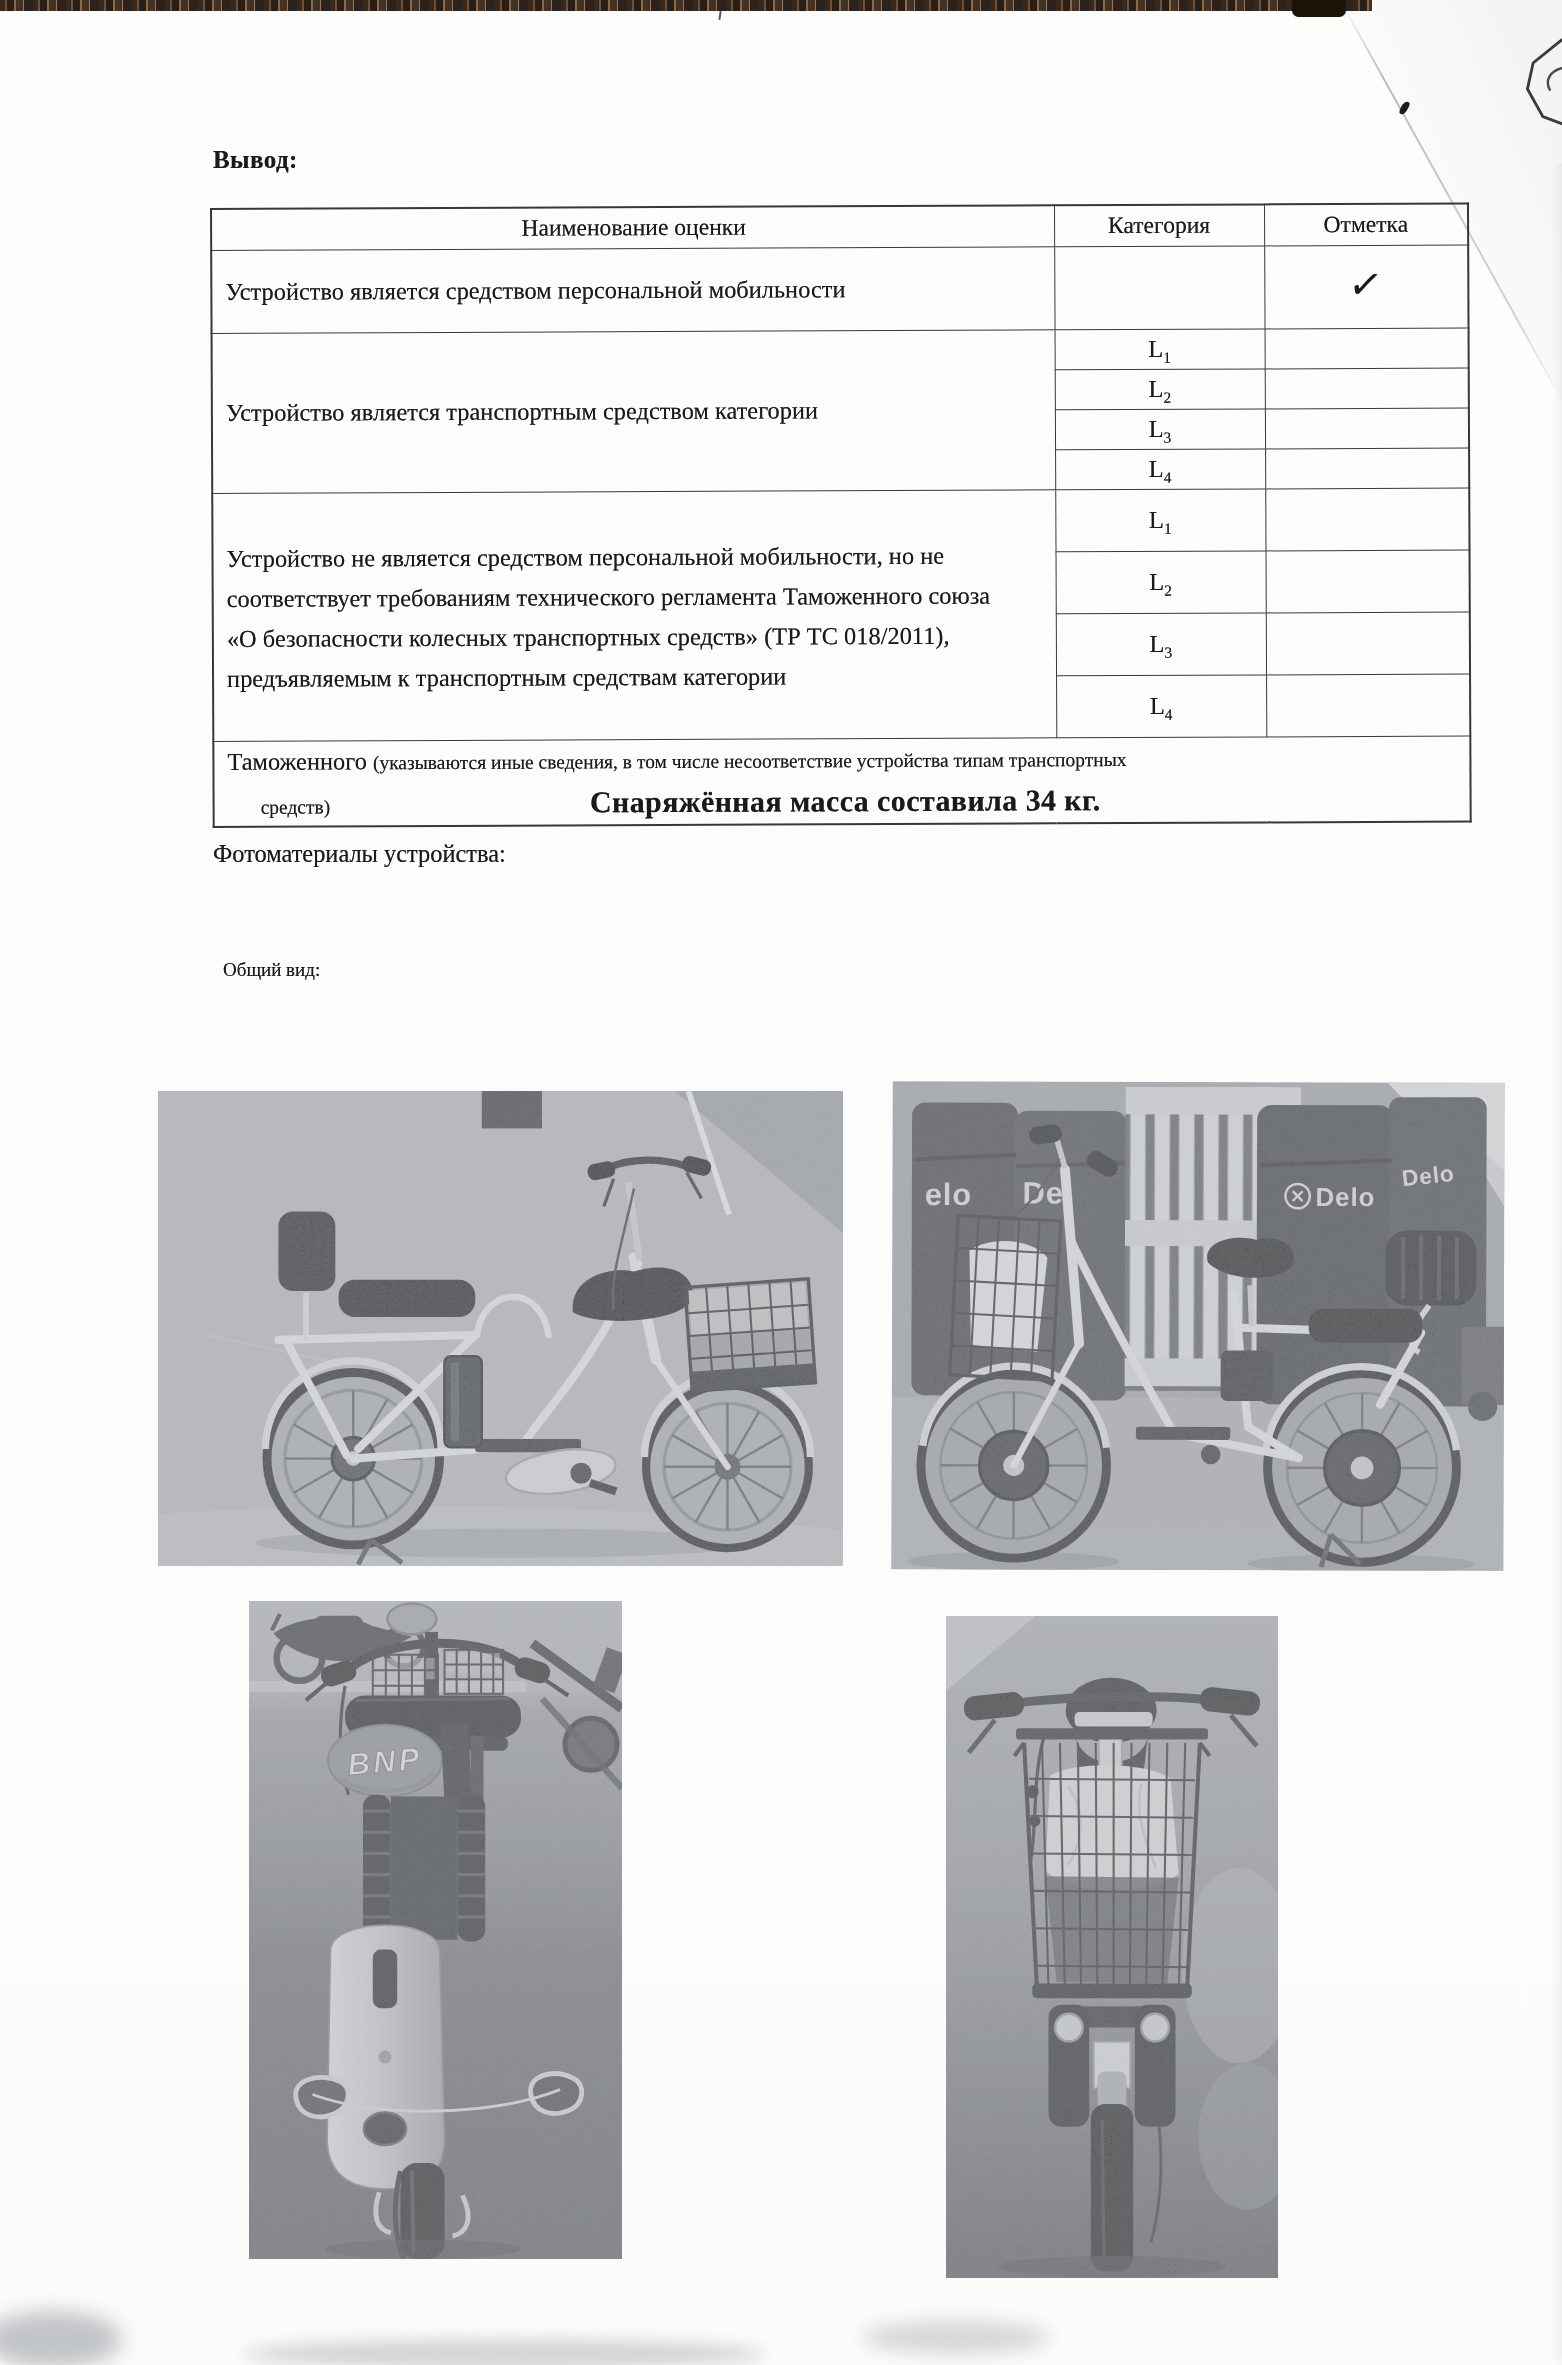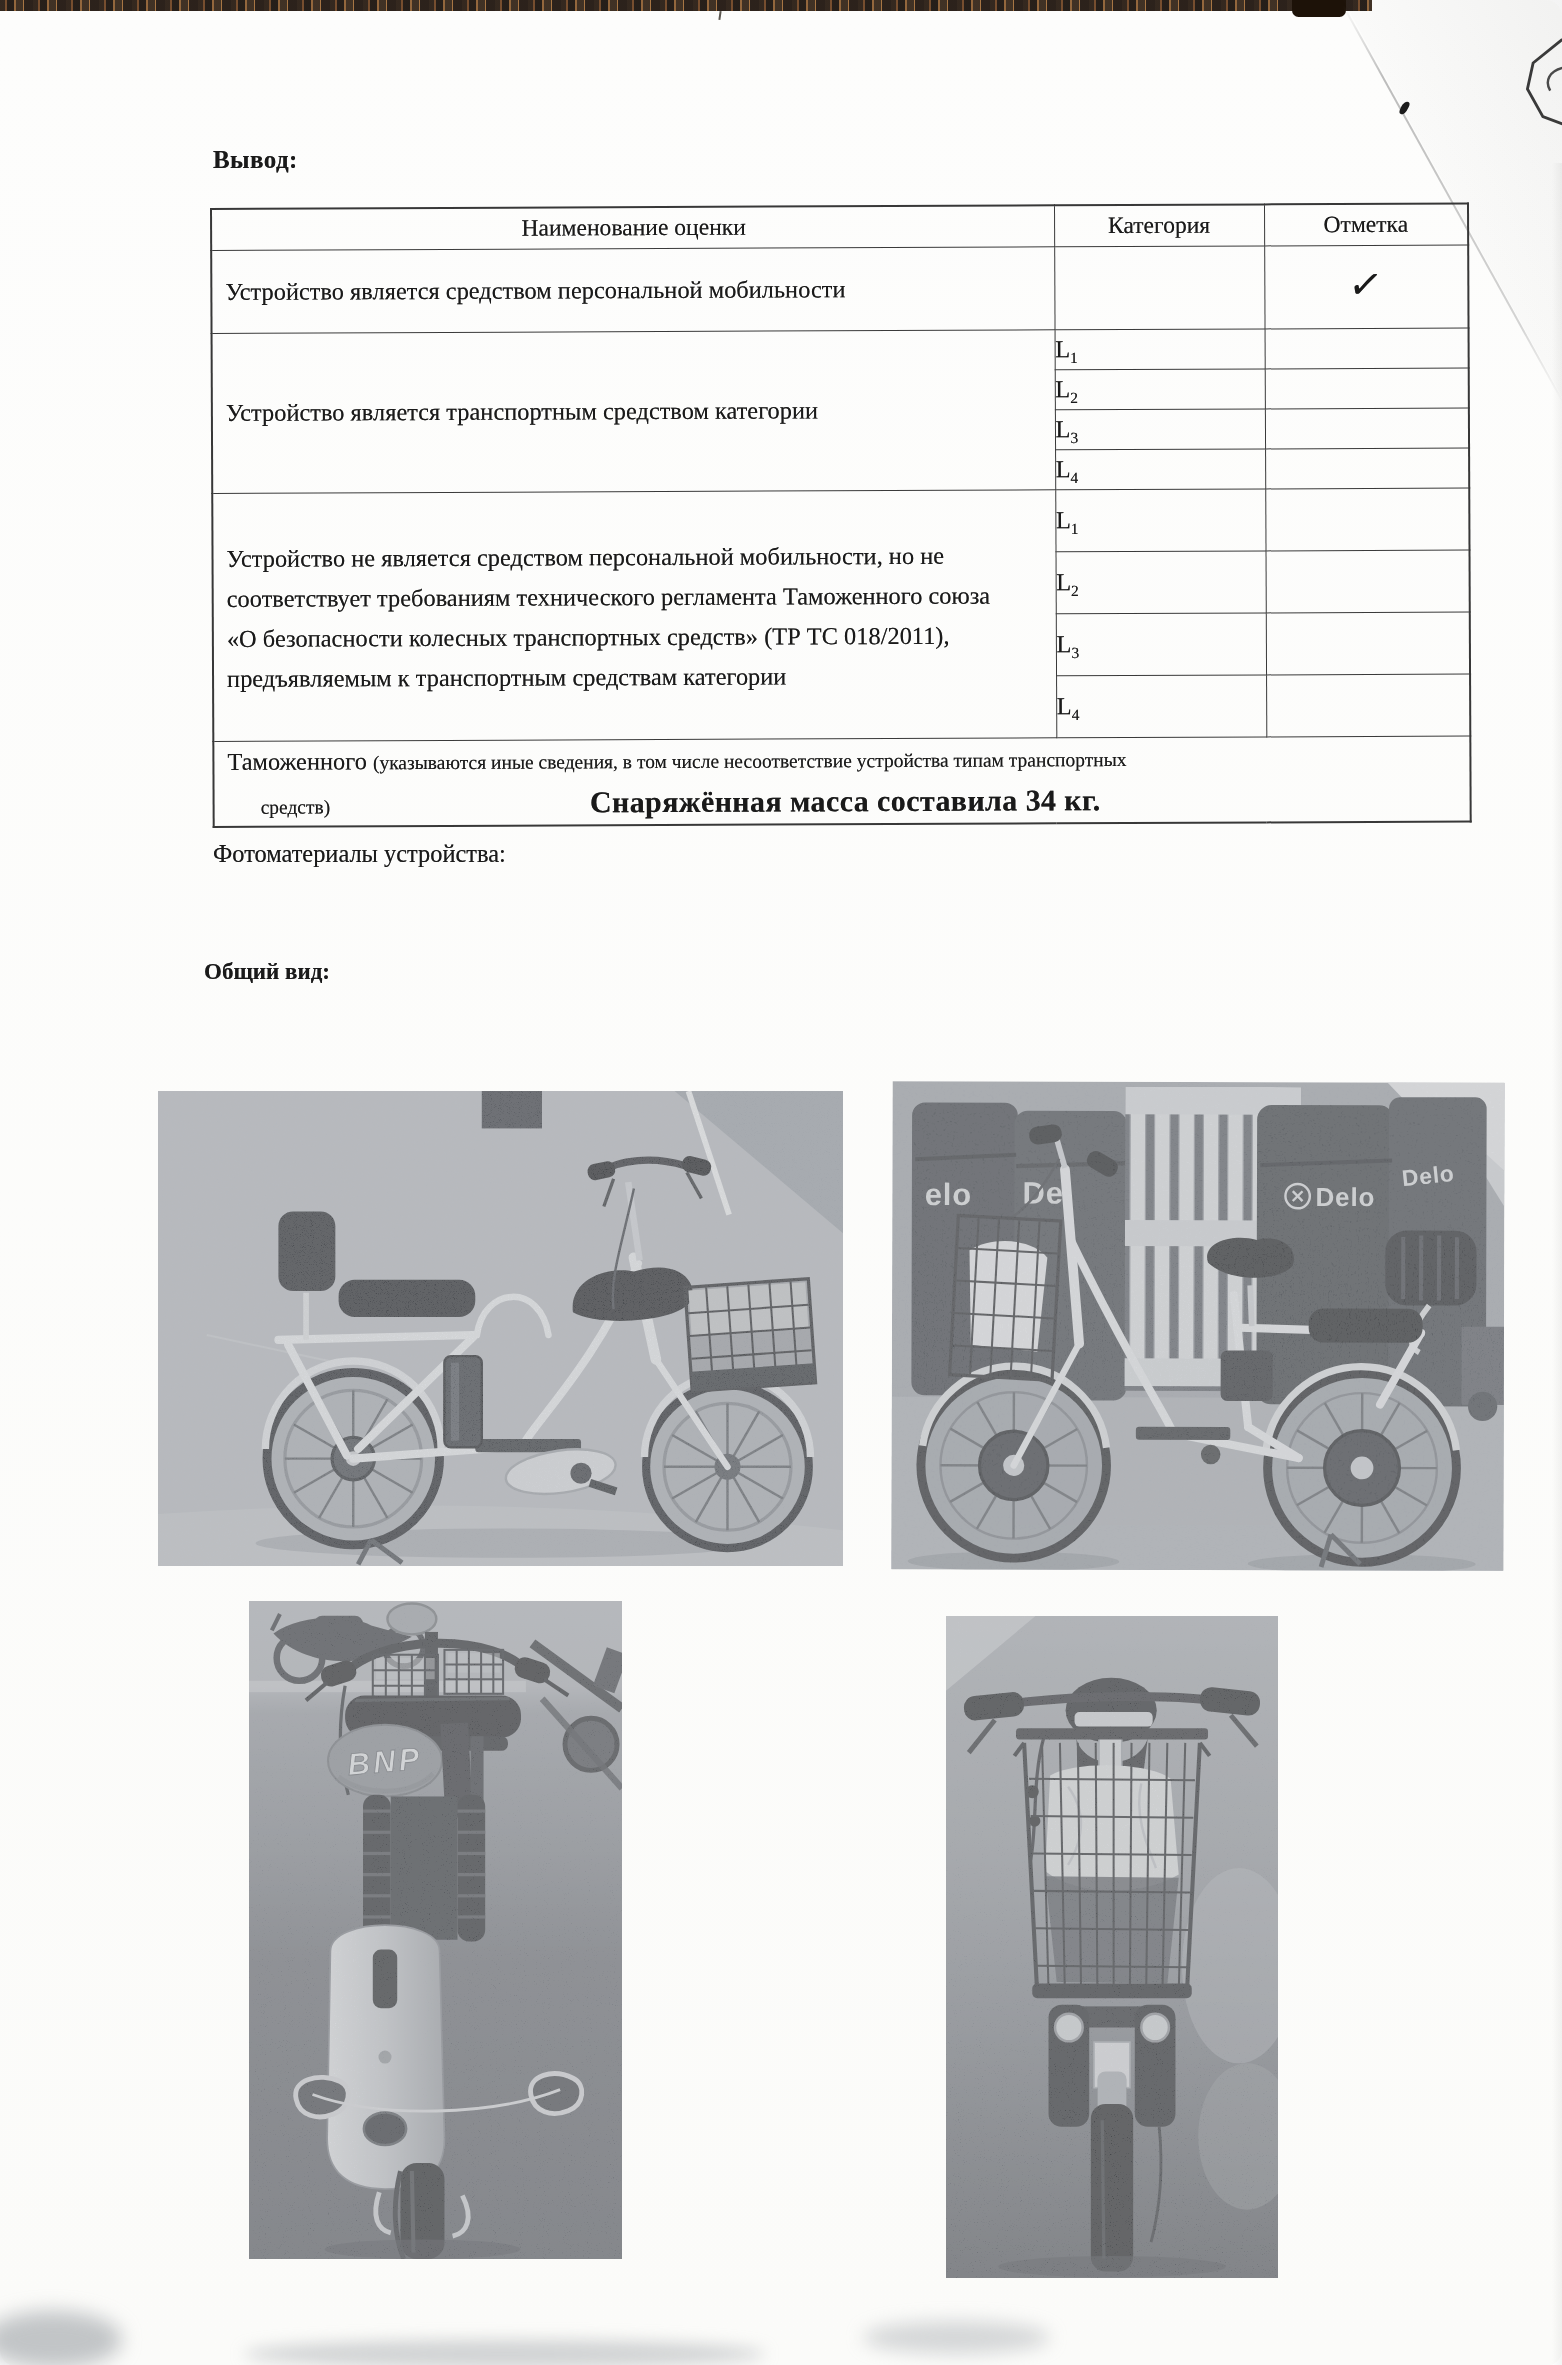--- a/index.html
+++ b/index.html
@@ -33,34 +33,34 @@
   table.assessment { width:100%; border-collapse:collapse; table-layout:fixed; border:2.4px solid #383838; }
   table.assessment td { border:1.6px solid #3a3a3a; font-size:24.4px; vertical-align:middle; }
   td.c-name { padding:4.9px 11.4px 4.9px 13px; }
   tr.hdr td { height:41px; text-align:center; font-size:23.6px; }
   td.name-top { vertical-align:top; }
   .wrap1 { display:block; max-width:675px; line-height:42px; }
   .wrap3 { display:block; max-width:781px; line-height:40px; padding-top:3.3px; }
   tr.r1 td { height:83px; }
   tr.sub2 td { height:40px; }
   tr.sub3 td { height:62px; }
-  td.c-cat { text-align:left; }
+  td.c-cat { text-align:center; }
   td.c-cat sub { font-size:15.5px; line-height:0; }
   td.c-mark { text-align:center; }
   .check { font-family:"DejaVu Sans",sans-serif; font-size:39px; font-weight:bold; display:inline-block;
     transform:rotate(4deg) skewX(-6deg); position:relative; top:-1.6px; }
   tr.note-row td { height:86px; vertical-align:top; padding:6.5px 11.4px 3.3px 13px; }
   .note-line1 { white-space:nowrap; }
   .note-label { font-size:24.4px; }
   .note-hint { font-size:19.5px; }
   .note-line2 { display:flex; align-items:baseline; margin-top:11.4px; }
   .note-hint2 { font-size:19.5px; flex:0 0 auto;margin-left:33px; }
   .note-value { flex:1 1 auto; text-align:center; font-size:30px; font-weight:bold; letter-spacing:0.4px; margin-right:98px; }
   .h-photos { position:absolute; left:213px; top:840px; font-size:24.4px; }
-  .h-view { position:absolute; left:204px; top:959px; font-size:23px;font-weight:bold; }
+  .h-view { position:absolute; left:223px; top:959px; font-size:19px; }
 
   
   figure.photo { position:absolute; overflow:hidden; }
   figure.photo svg { display:block; width:100%; height:100%; }
   .photo1 { left:158px; top:1091px; width:685px; height:475px; }
   .photo2 { left:892px; top:1082px; width:612px; height:488px; transform:rotate(.15deg); }
   .photo3 { left:249px; top:1601px; width:373px; height:658px; }
   .photo4 { left:946px; top:1616px; width:332px; height:662px; }
   .barrel-txt { font-family:"Liberation Sans",sans-serif; font-weight:bold; fill:#d8dbde; letter-spacing:1px; }
   .bnp-txt { font-family:"Liberation Sans",sans-serif; font-weight:bold; font-style:italic; fill:#e4e7ea;

